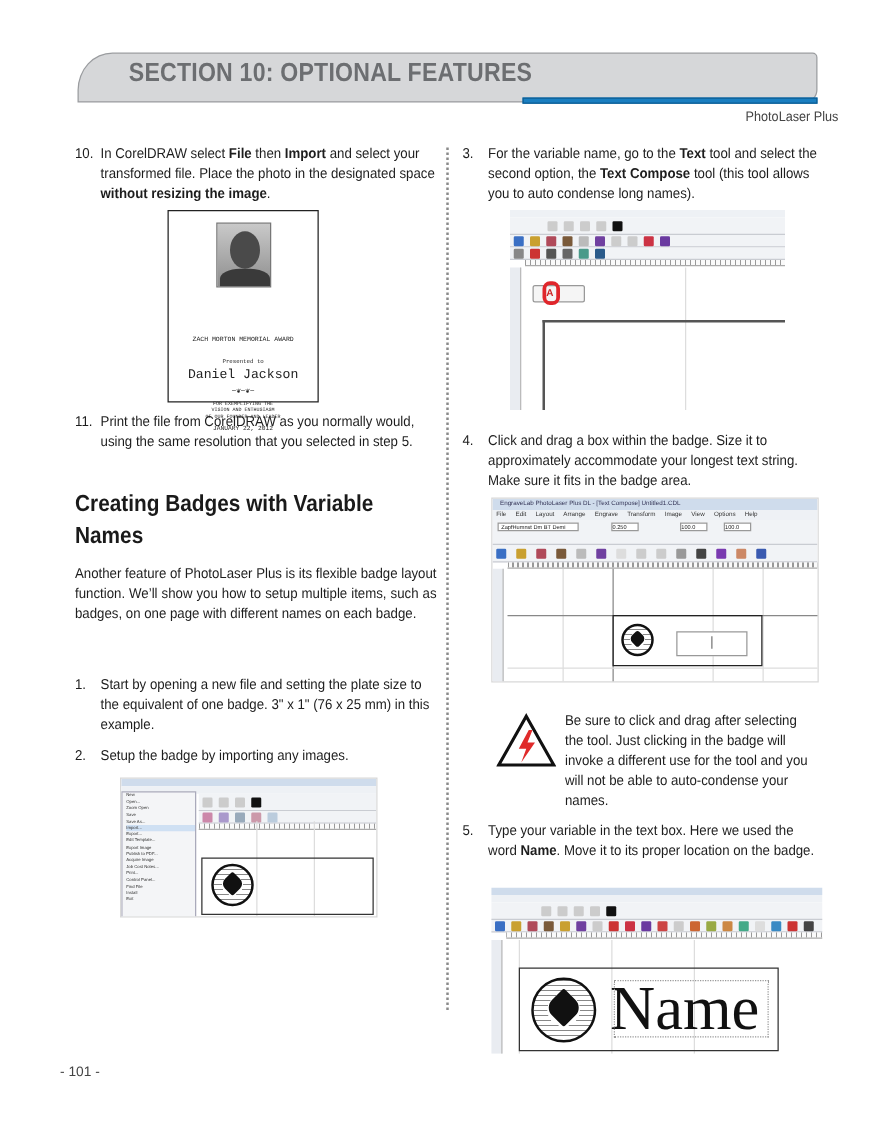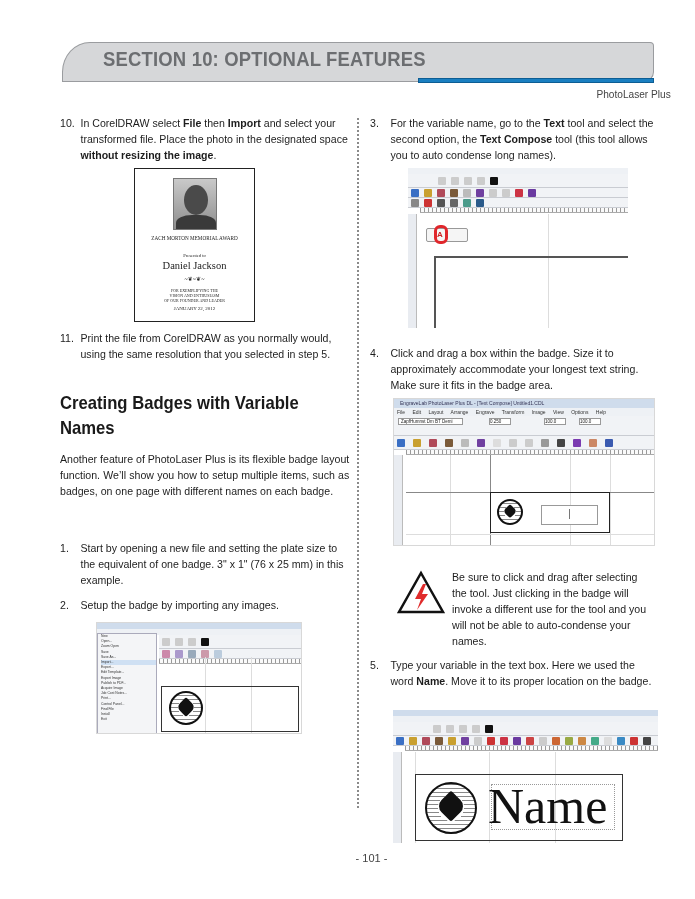--- a/index.html
+++ b/index.html
@@ -28,40 +28,40 @@
   .li .txt { flex: 1; }
   b { font-weight: bold; }
 
   .h2 { font-size: 18.5px; font-weight: bold; line-height: 25px; color: #1a1a1a; transform: scaleX(0.9); transform-origin: left top; }
 
   
   .award { position: absolute; left: 134px; top: 168px; width: 121px; height: 154px; border: 1.5px solid #222; background:#fff; text-align:center; }
   .award .photo { position:absolute; left: 38px; top: 9px; width: 44px; height: 52px; background: linear-gradient(#c9c9c9, #8e8e8e); border:1px solid #777; overflow:hidden; }
   .award .face { position:absolute; left: 10px; top: 6px; width: 24px; height: 30px; border-radius: 50%; background:#4a4a4a; }
   .award .body { position:absolute; left: 2px; top: 36px; width: 40px; height: 20px; border-radius: 40% 40% 0 0; background:#3a3a3a; }
-  .award .t { position:absolute; left:0; width:100%; font-family: Liberation Serif, serif; color:#222; }
+  .award .t { position:absolute; left:0; width:100%; font-family: Liberation Mono, monospace; color:#222;margin-top:34px; }
 
   
   .shot { position: absolute; background: #fff; overflow: hidden; border: 1px solid #d8d8d8; }
   .win-title { height: 6px; background: #cfdcec; }
   .menu { height: 6px; background: #eef1f5; font-size: 4px; color:#333; white-space:nowrap; padding-left:3px; }
   .tbar { background: #f1f3f6; border-bottom: 1px solid #c9ccd2; }
   .icons { display:flex; gap:5px; padding:1px 3px; }
   .ico { width:8px; height:8px; border-radius:1px; }
   .ruler { height: 5px; background: repeating-linear-gradient(90deg,#999 0 1px,#fafafa 1px 4px); border-bottom:1px solid #aaa; }
   .leftbar { position:absolute; left:0; width:9px; background:#e9ecf1; border-right:1px solid #bbb; }
   .gridv { position:absolute; border-left:1px solid #ddd; }
   .gridh { position:absolute; border-top:1px solid #ddd; }
 
   .seal { position:absolute; border-radius:50%; border:2px solid #111; background:
       radial-gradient(circle, #fff 0 38%, transparent 39%),
       repeating-linear-gradient(0deg, #fff 0 3px, #888 3px 4px); }
   .seal .leaf { position:absolute; left:50%; top:50%; width:45%; height:45%; transform:translate(-50%,-60%) rotate(45deg); background:#111; border-radius: 2px 40% 2px 40%; }
 
-  .footer { position:absolute; left:0; width:100%; top: 852px; text-align:center; font-size: 11px; color:#444;padding-left:48px; }
+  .footer { position:absolute; left:0; width:100%; top: 852px; text-align:left; font-size: 11px; color:#444;padding-left:48px; }
 </style>
 </head>
 <body>
 
 <div class="hdr-band"></div>
 <div class="hdr-title">SECTION 10: OPTIONAL FEATURES</div>
 <div class="hdr-blue"></div>
 <div class="hdr-sub">PhotoLaser Plus</div>
 
 <div class="col-divider"></div>

